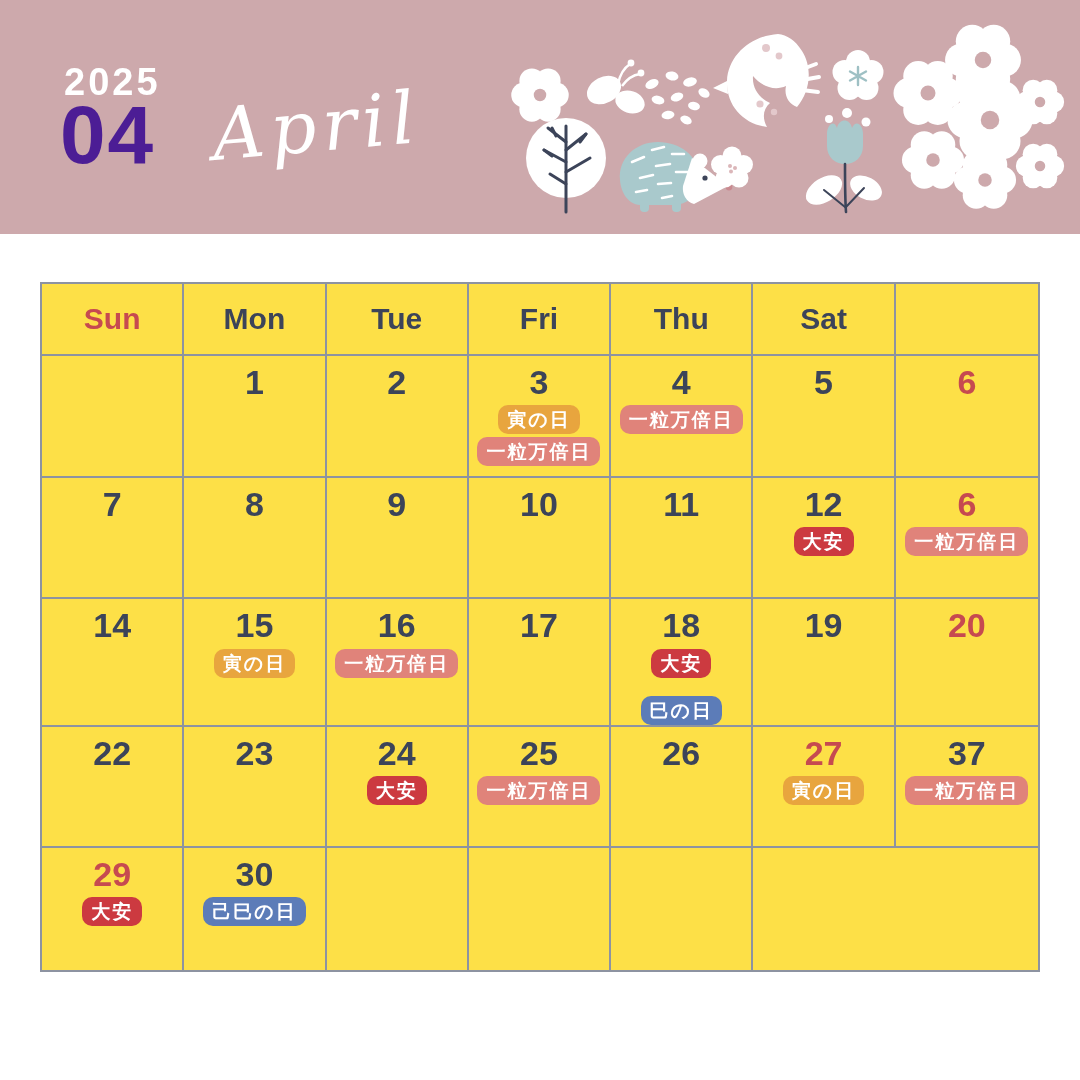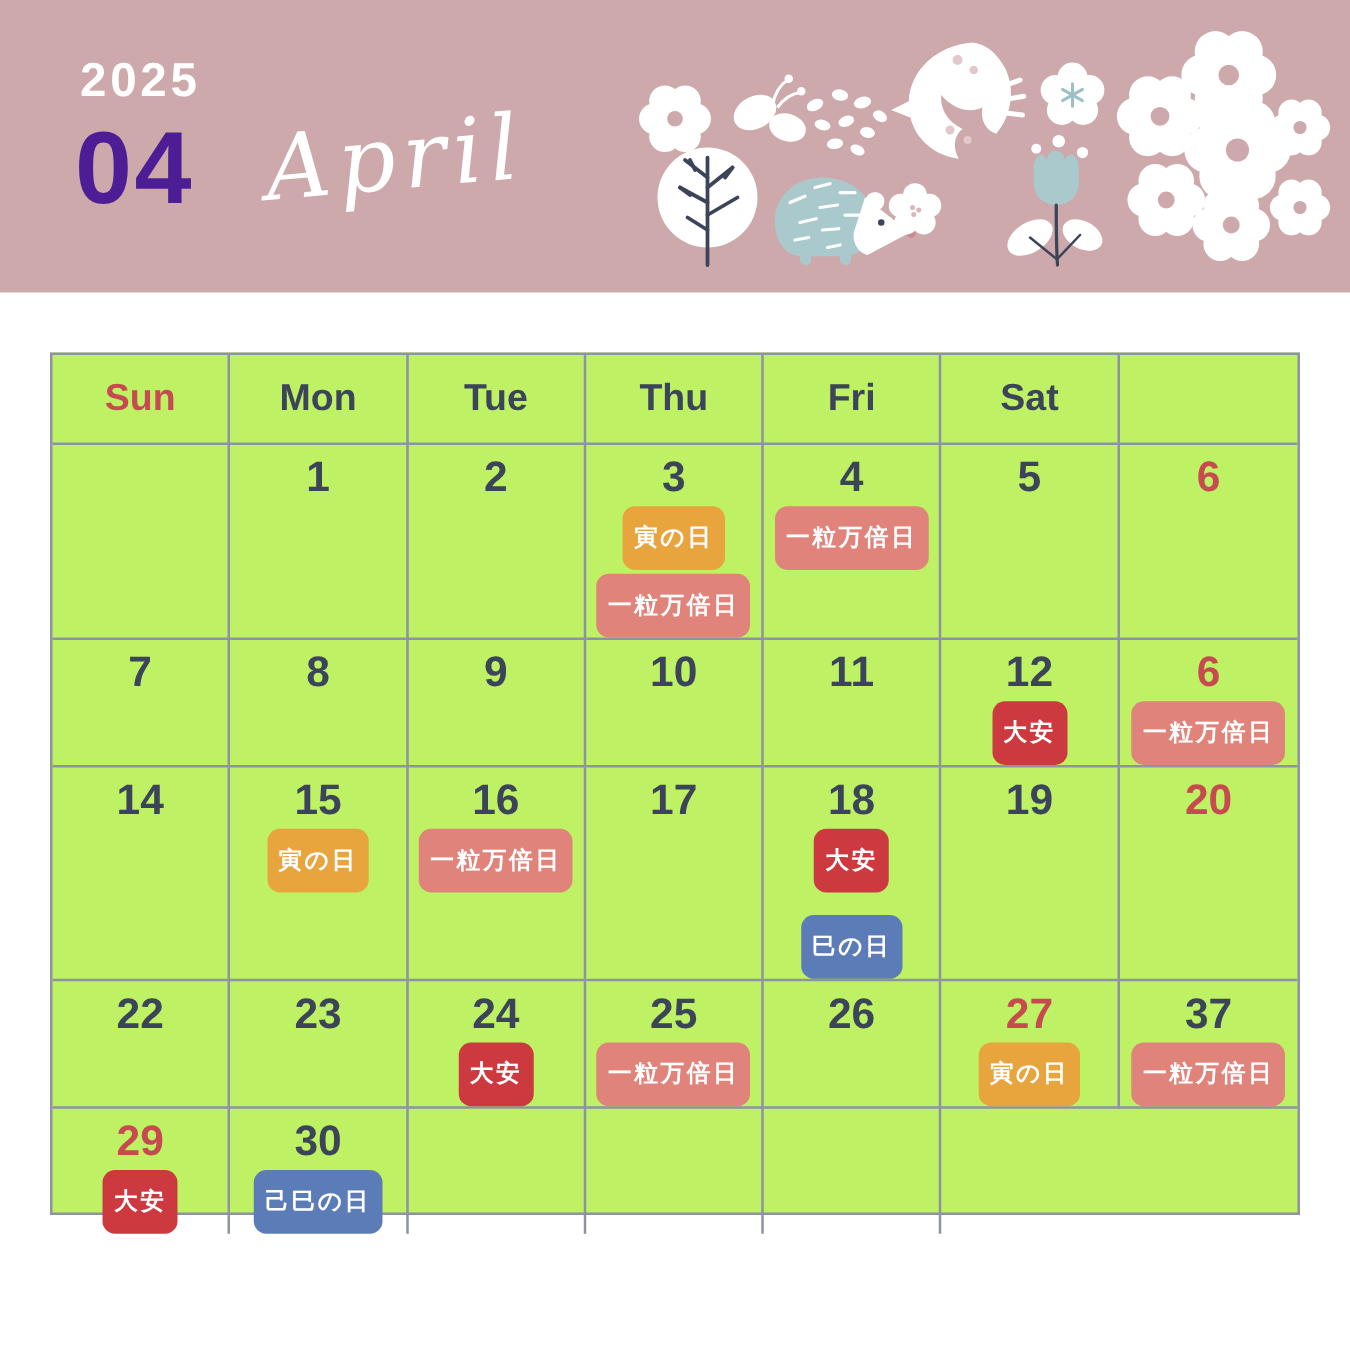--- a/index.html
+++ b/index.html
@@ -1,46 +1,46 @@
 <!DOCTYPE html>
 <html><head>
 <meta charset="utf-8">
 <style>
   html,body{margin:0;padding:0;background:#ffffff;}
   .page{position:relative;width:1080px;height:1080px;background:#ffffff;overflow:hidden;
         font-family:"Liberation Sans","DejaVu Sans",sans-serif;}
 
   
   .header{position:absolute;left:0;top:0;width:1080px;height:234px;background:#CDA9AC;}
-  .year{position:absolute;left:64px;top:44px;color:#ffffff;font-size:38px;font-weight:bold;
+  .year{position:absolute;left:64px;top:61px;color:#ffffff;font-size:38px;font-weight:bold;
         letter-spacing:3px;}
   .monthnum{position:absolute;left:60px;top:88px;color:#4c1d95;font-size:82px;font-weight:bold;
         letter-spacing:2px;}
   .monthname{position:absolute;left:212px;top:84px;color:#ffffff;font-size:72px;
         font-family:"DejaVu Serif","Liberation Serif",serif;font-style:italic;
         transform:rotate(-5deg);letter-spacing:6px;}
   .deco-svg{position:absolute;left:500px;top:0;}
 
   
   .calendar{position:absolute;left:40px;top:282px;width:1000px;height:690px;
         display:grid;grid-template-columns:repeat(7,1fr);grid-template-rows:72px repeat(5,1fr);
-        border:2px solid #8D93A1;box-sizing:border-box;background:#bef264;}
+        border:2px solid #8D93A1;box-sizing:border-box;background:#fde047;}
   .calendar>div{border-right:2px solid #8D93A1;border-bottom:2px solid #8D93A1;box-sizing:border-box;}
   .calendar>div:nth-child(7n){border-right:none;}
   .calendar>div:nth-child(n+36){border-bottom:none;}
 
   .wd{display:flex;align-items:center;justify-content:center;
       font-size:30px;font-weight:bold;color:#3C4459;}
   .wd.red{color:#C64A50;}
 
   .cell{display:flex;flex-direction:column;align-items:center;padding-top:7px;overflow:visible;}
   .num{font-size:34px;font-weight:bold;color:#3C4459;line-height:1.15;}
   .num.red{color:#C64A50;}
   .badge{margin-top:3px;color:#ffffff;font-weight:bold;font-size:19px;line-height:1.0;
-         padding:16px 9px;border-radius:10px;letter-spacing:2px;white-space:nowrap;
+         padding:5px 9px;border-radius:10px;letter-spacing:2px;white-space:nowrap;
          font-family:"DejaVu Sans",sans-serif;}
 </style>
 </head>
 <body>
 
 <div class="page">
 
   <div class="header">
     <div class="year">2025</div>
     <div class="monthnum">04</div>
@@ -171,22 +171,22 @@
         <use href="#flw" transform="translate(985,180) scale(1.35)"></use>
         <use href="#flw" transform="translate(1040,166) scale(1.05)"></use>
       </g>
     </svg>
   </div>
 
   <div class="calendar" id="cal">
       <div class="wd red">Sun</div>
       <div class="wd">Mon</div>
       <div class="wd">Tue</div>
+      <div class="wd">Fri</div>
       <div class="wd">Thu</div>
-      <div class="wd">Fri</div>
       <div class="wd">Sat</div>
       <div class="cell"></div>
       <div class="cell"></div>
       <div class="cell">
         <div class="num">1</div>
       </div>
       <div class="cell">
         <div class="num">2</div>
       </div>
       <div class="cell">

